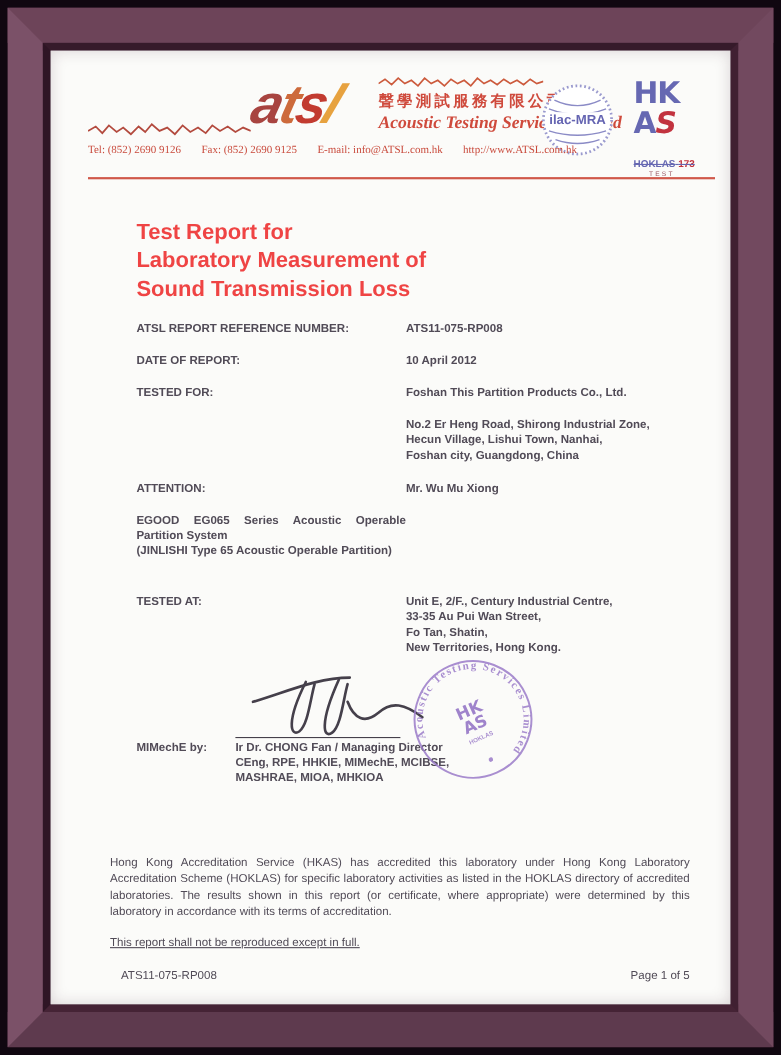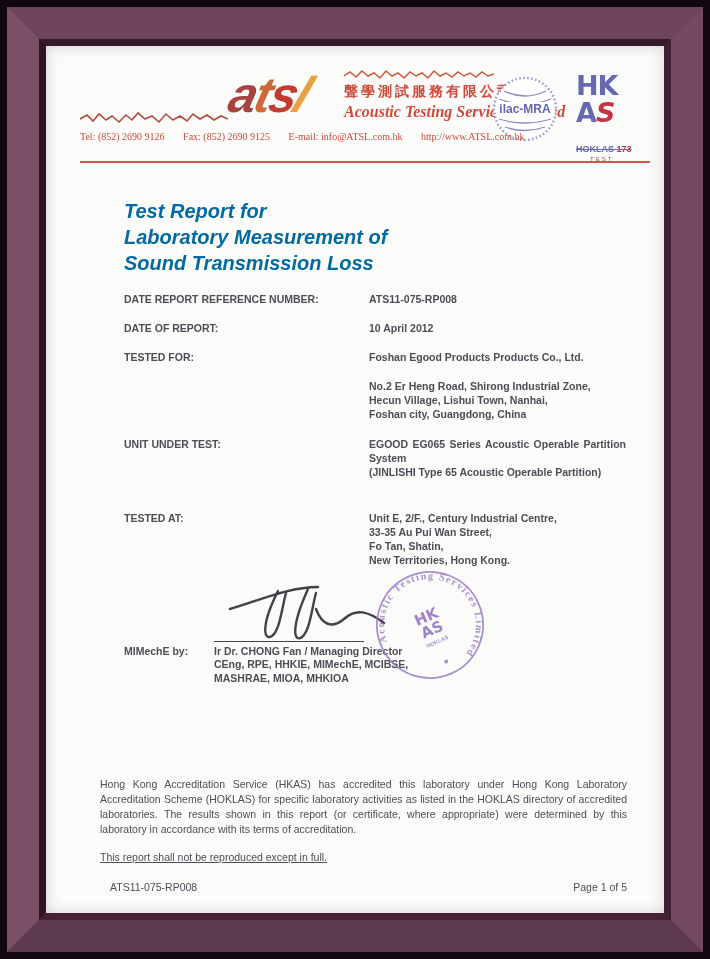--- a/index.html
+++ b/index.html
@@ -44,22 +44,22 @@
                 text-decoration:line-through;}
   .hkas .hoklas .n{color:#c2333f;text-decoration:none;}
   .hkas .test{font-size:6px;letter-spacing:2px;color:#9a5560;margin-top:2px;margin-left:14px;}
   .address{position:absolute;left:34px;top:83px;font-family:"Liberation Serif",serif;
            font-size:10px;line-height:15px;color:#c94b3d;white-space:nowrap;}
   .contact span{margin-right:16px;}
   .rule{position:absolute;left:34px;right:14px;top:115px;height:2px;background:#d0584a;}
 
   
   .content{padding:34px 38px 0 78px;}
-  h1.title{font-size:20px;line-height:26px;font-weight:bold;color:#0369a1;
-           margin:0 0 16px 0;font-style:italic;}
+  h1.title{font-size:20px;line-height:26px;font-weight:bold;color:#ef4444;
+           margin:0 0 16px 0;}
   .row{display:grid;grid-template-columns:245px 1fr;font-size:10.5px;line-height:14px;
        font-weight:bold;}
   .row .value{max-width:262px;}
   .row .justify{text-align:justify;}
   .mb-s{margin-bottom:15px;} .mb-m{margin-bottom:16px;} .mb-l{margin-bottom:32px;}
 
   
   .approval{position:relative;height:130px;margin-top:14px;}
   .approved-label{position:absolute;left:0;top:64px;font-size:10.5px;font-weight:bold;}
   .sig-block{position:absolute;left:90px;top:0;width:210px;}
@@ -140,39 +140,42 @@
         <div class="rule"></div>
       </div>
 
       <div class="content">
 
         <h1 class="title pre">Test Report for
 Laboratory Measurement of
 Sound Transmission Loss</h1>
 
         <div class="row mb-s">
-          <div class="label">DATE REPORT REFERENCE NUMBER:</div>
+          <div class="label">ATSL REPORT REFERENCE NUMBER:</div>
           <div class="value">ATS11-075-RP008</div>
         </div>
         <div class="row mb-s">
           <div class="label">DATE OF REPORT:</div>
           <div class="value">10 April 2012</div>
         </div>
         <div class="row mb-s">
           <div class="label">TESTED FOR:</div>
-          <div class="value">Foshan Egood Products Products Co., Ltd.</div>
+          <div class="value">Foshan This Partition Products Co., Ltd.</div>
         </div>
         <div class="row mb-m">
           <div class="label"></div>
           <div class="value pre">No.2 Er Heng Road, Shirong Industrial Zone,
 Hecun Village, Lishui Town, Nanhai,
 Foshan city, Guangdong, China</div>
         </div>
+        <div class="row mb-s">
+          <div class="label">ATTENTION:</div>
+          <div class="value">Mr. Wu Mu Xiong</div>
+        </div>
         <div class="row mb-l">
-          <div class="label">UNIT UNDER TEST:</div>
           <div class="value pre justify">EGOOD EG065 Series Acoustic Operable Partition System
 (JINLISHI Type 65 Acoustic Operable Partition)</div>
         </div>
         <div class="row">
           <div class="label">TESTED AT:</div>
           <div class="value pre">Unit E, 2/F., Century Industrial Centre,
 33-35 Au Pui Wan Street,
 Fo Tan, Shatin,
 New Territories, Hong Kong.</div>
         </div>

